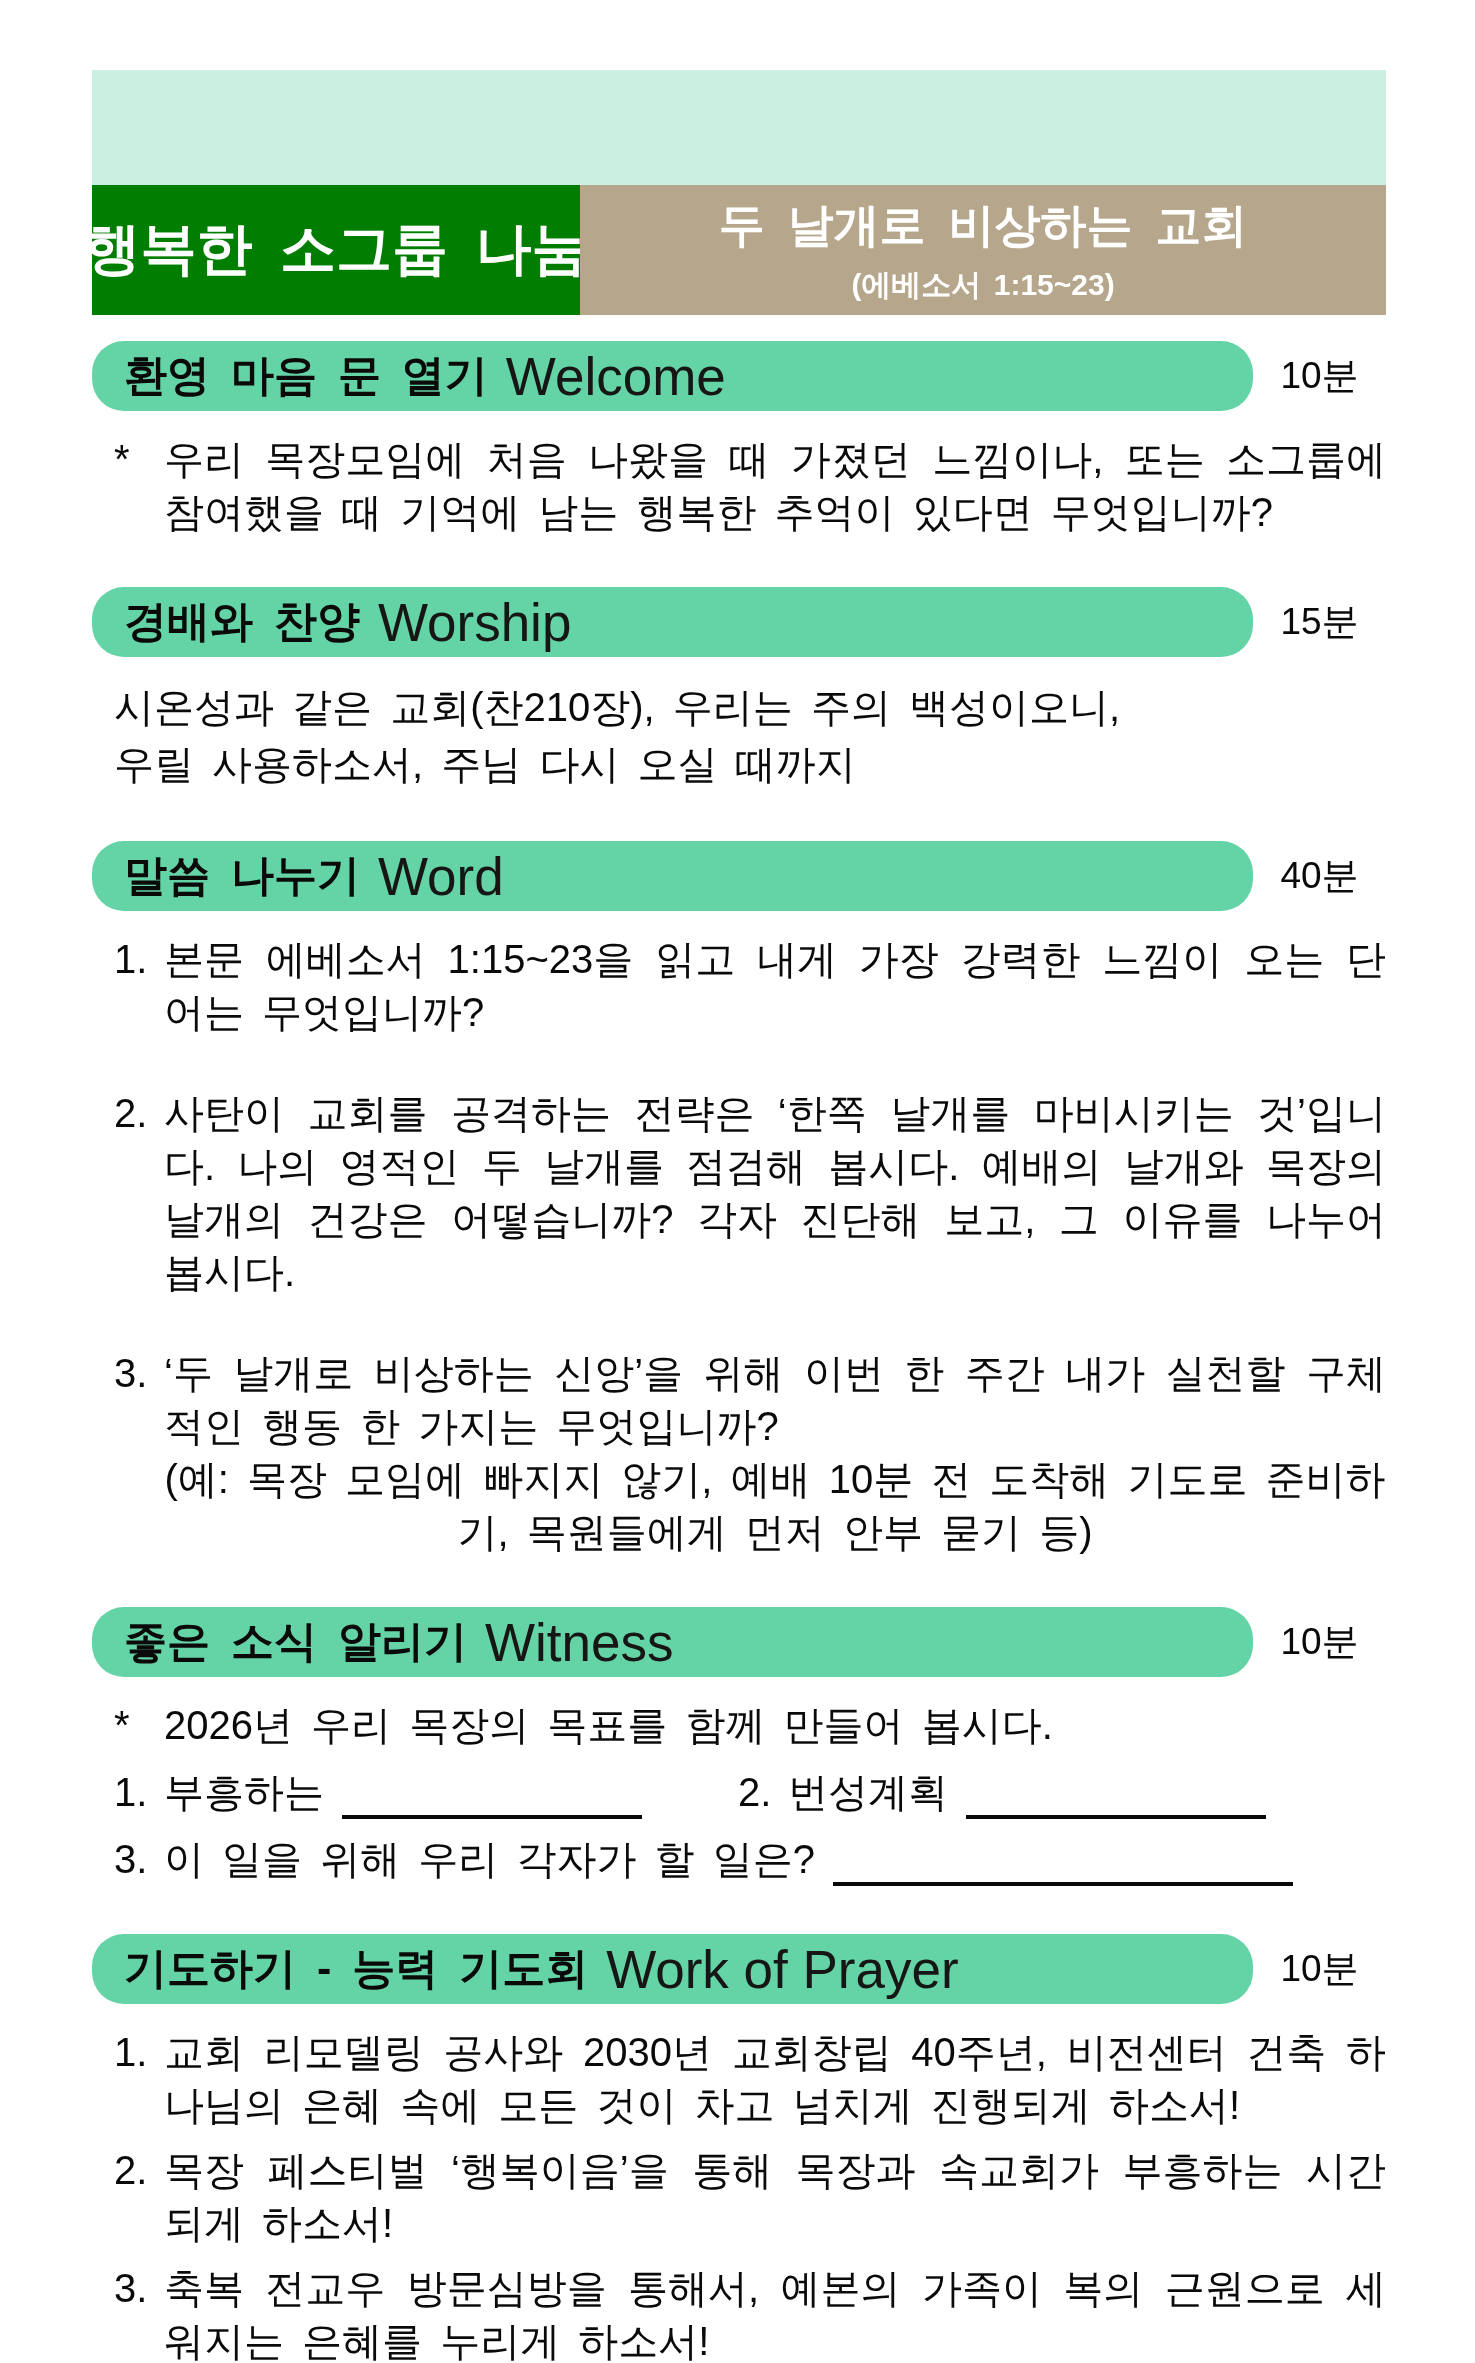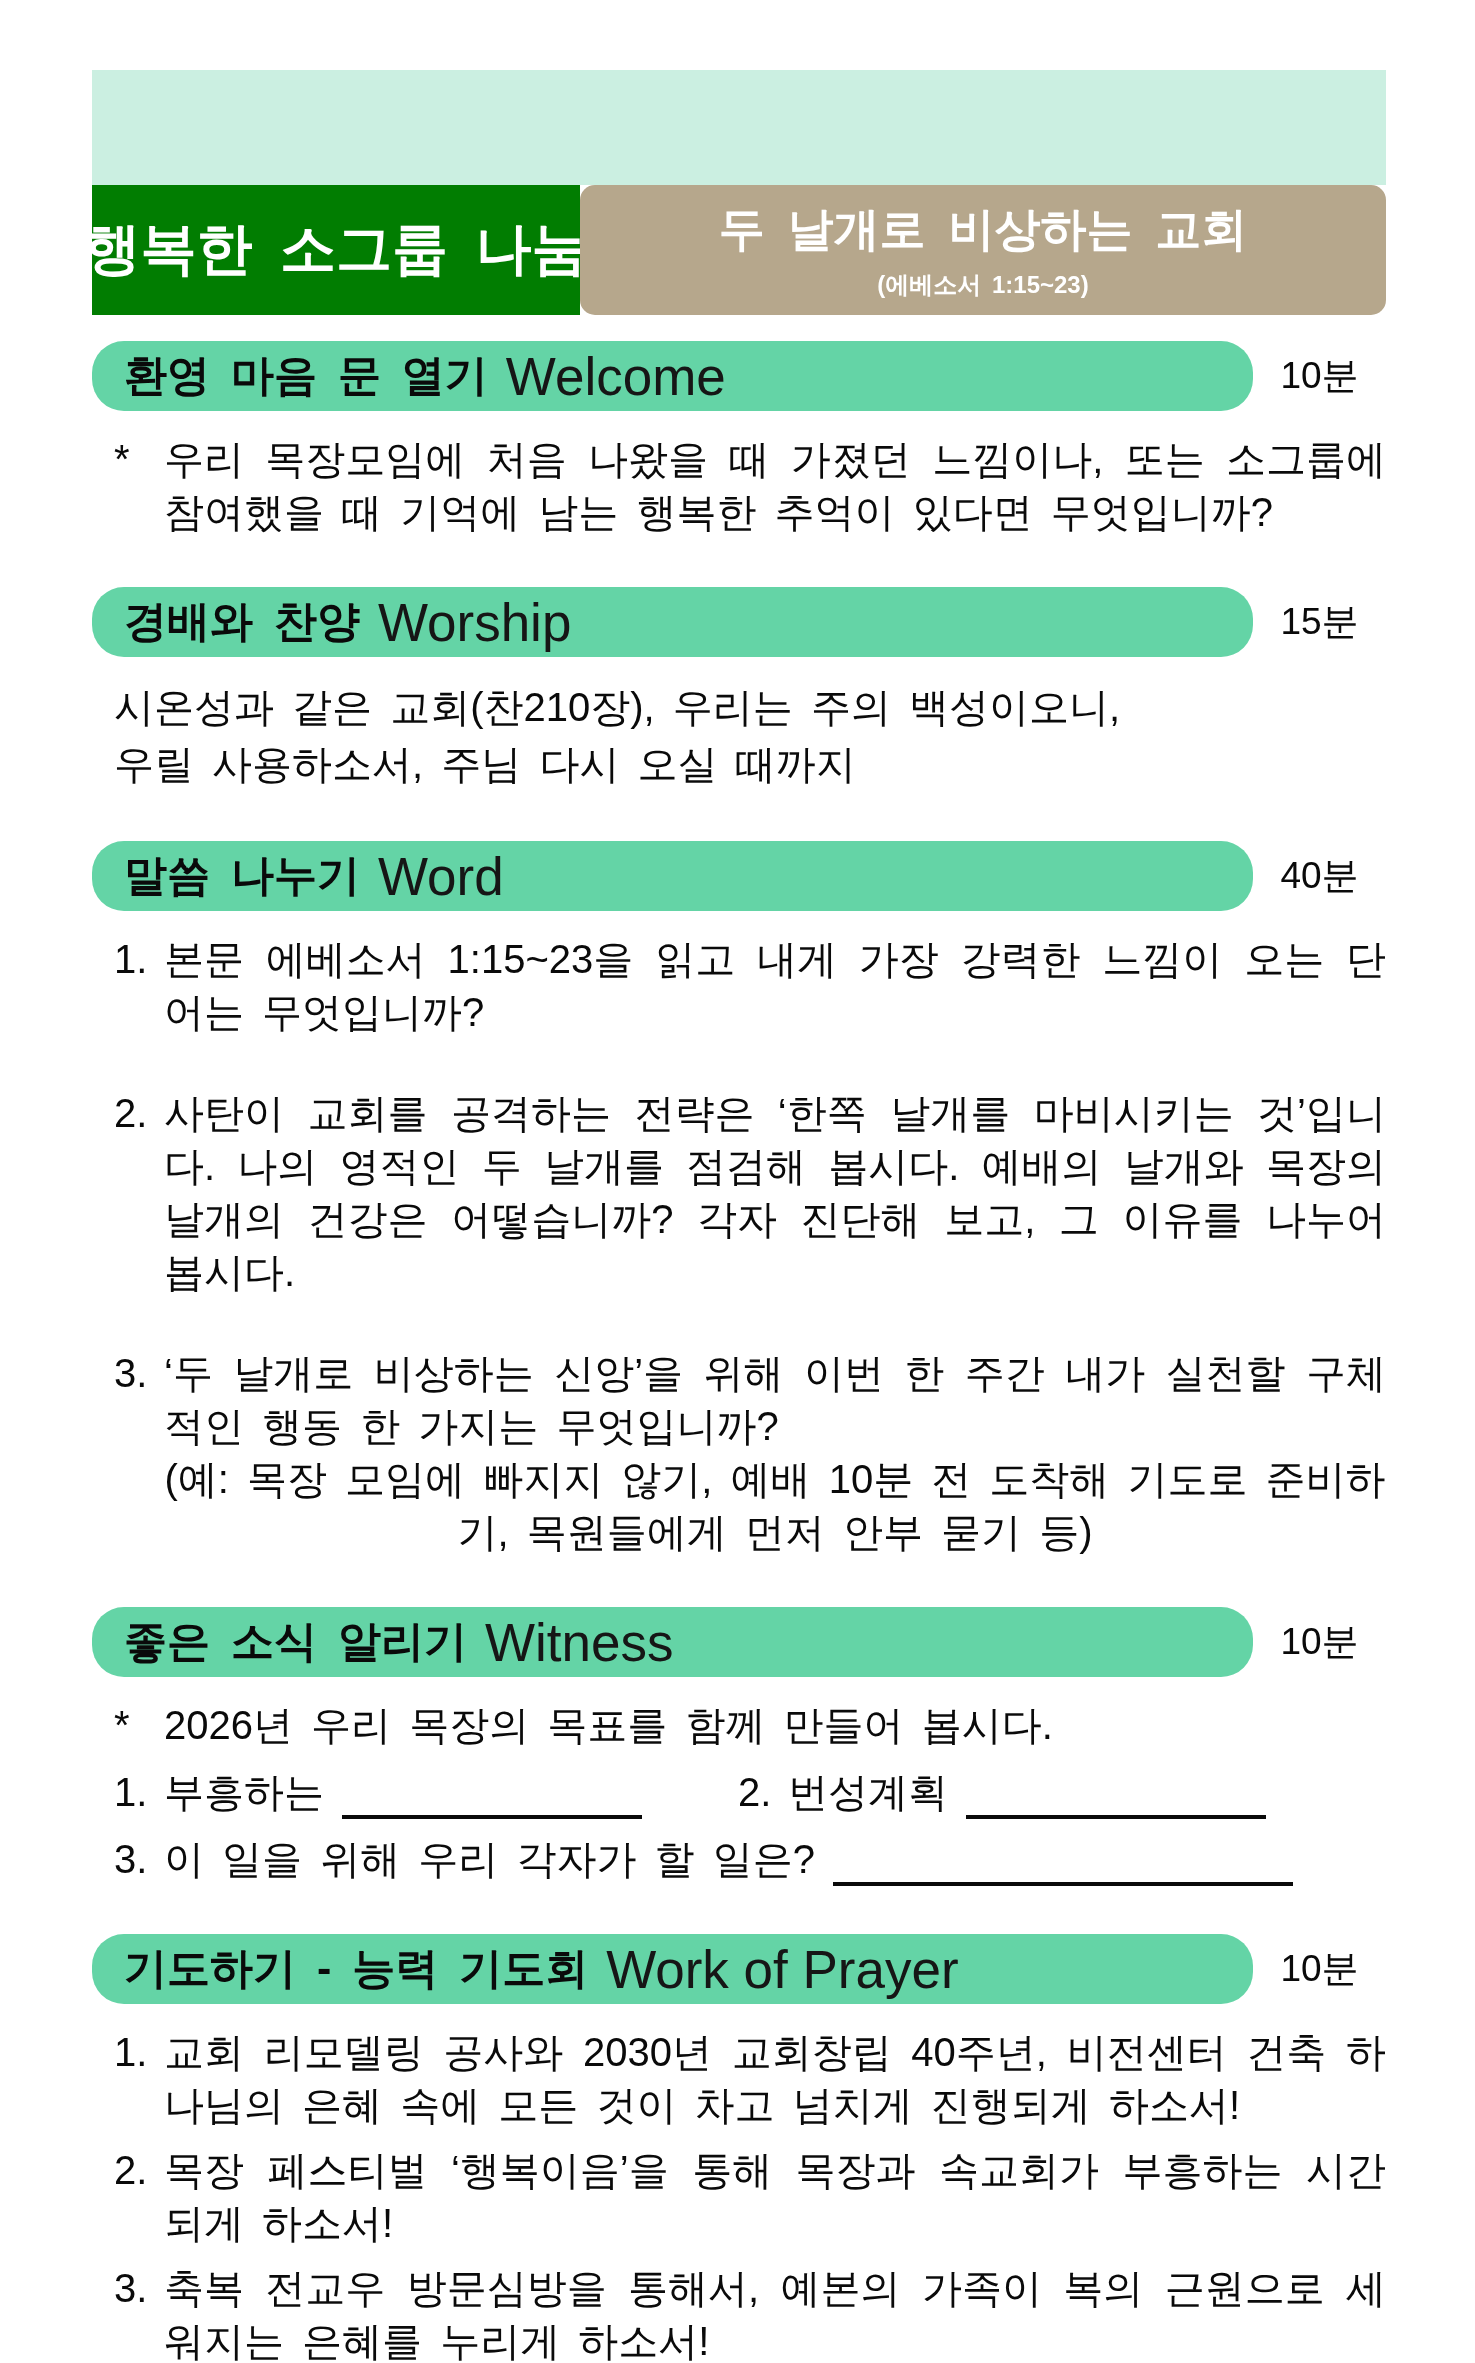--- a/index.html
+++ b/index.html
@@ -22,24 +22,23 @@
   .header-row { display: flex; height: 130px; margin-bottom: 26px; }
   .badge {
     width: 488px; background: #017d01; color: #ffffff;
     display: flex; align-items: center; justify-content: center;
     font-size: 56px; font-weight: 700; word-spacing: 12px; white-space: nowrap;
   }
   .doc-title-box {
     flex: 1; background: #b6a78c; color: #ffffff;
     display: flex; flex-direction: column; align-items: center; justify-content: center;
     gap: 8px;
-    border-radius: 15px;
   }
   .doc-title { font-size: 46px; font-weight: 700; word-spacing: 10px; }
-  .doc-subtitle { font-size: 24px; font-weight: 600; word-spacing: 4px; }
+  .doc-subtitle { font-size: 30px; font-weight: 600; word-spacing: 4px; }
 
   section.sheet-section { margin-bottom: 48px; }
   .section-bar-row { display: flex; align-items: stretch; height: 70px; }
   .section-bar {
     width: 1161px; background: #64d4a6;
     display: flex; align-items: center; padding-left: 32px; box-sizing: border-box;
     white-space: nowrap; overflow: hidden; border-radius: 32px;
   }
   .bar-ko { font-size: 43px; font-weight: 700; word-spacing: 9px; }
   .bar-en { font-size: 53px; font-weight: 300; margin-left: 18px; color: #161616; }

